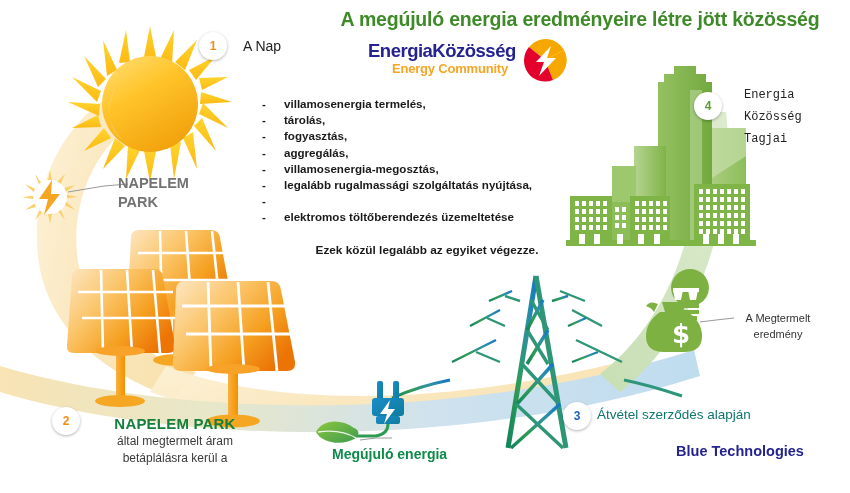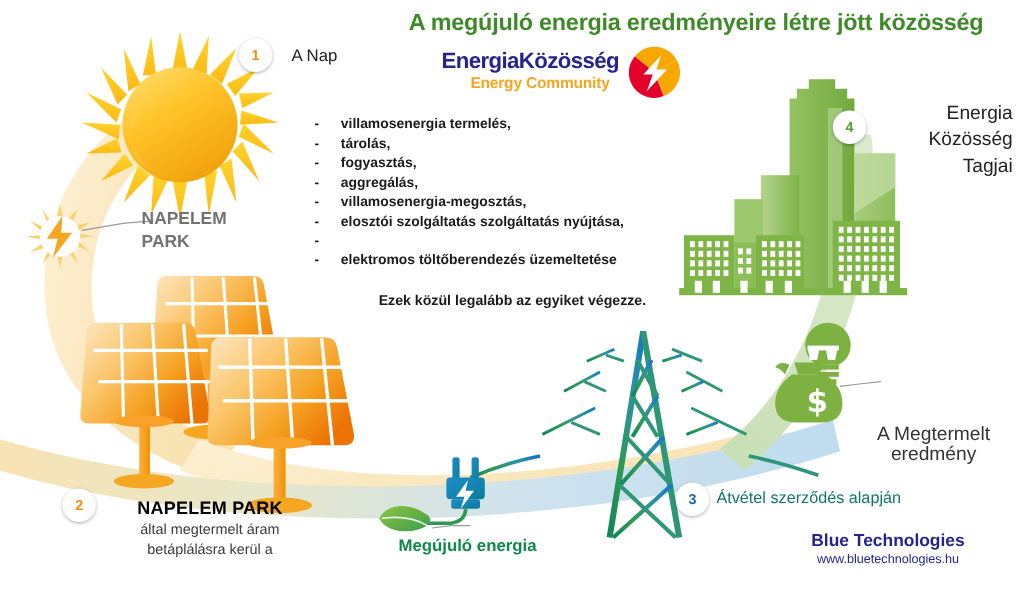--- a/index.html
+++ b/index.html
@@ -37,27 +37,27 @@
   }
   #badge1{left:199px;top:32px;}  #badge1 .badge{color:#F28C15;}
   #badge2{left:52px;top:407px;}  #badge2 .badge{color:#F28C15;}
   #badge3{left:563px;top:402px;} #badge3 .badge{color:#1C63B8;}
   #badge4{left:694px;top:92px;}  #badge4 .badge{color:#5E9B35;}
 
   
   #lbl-nap{left:243px;top:38px;font-size:14px;color:#222;white-space:nowrap;}
   #lbl-napelem{left:118px;top:174px;font-size:14.5px;font-weight:bold;color:#737373;line-height:19px;text-align:left;}
   #lbl-megujulo{left:332px;top:446px;font-size:14px;font-weight:bold;color:#0E8A4A;white-space:nowrap;}
-  #lbl-eredmeny{left:722px;top:310px;font-size:16px;color:#333;line-height:16px;text-align:center;width:112px;margin-top:45px;}
-  #lbl-tagjai{left:744px;top:84px;font-size:16px;color:#222;line-height:22px;text-align:right;width:100px;}
+  #lbl-eredmeny{left:722px;top:310px;font-size:11px;color:#333;line-height:16px;text-align:center;width:112px;}
+  #lbl-tagjai{left:744px;top:84px;font-size:12px;color:#222;line-height:22px;width:100px;font-family:Liberation Mono, monospace;}
   #lbl-atvetel{left:597px;top:407px;font-size:13.5px;color:#0f766e;white-space:nowrap;}
 
   
   #park2{left:60px;top:415px;width:230px;text-align:center;}
-  #park2 .t{font-size:15px;font-weight:bold;color:#000000;letter-spacing:.2px;}
+  #park2 .t{font-size:15px;font-weight:bold;color:#15803d;letter-spacing:.2px;}
   #park2 .s{font-size:12px;color:#3a3a3a;line-height:16px;margin-top:1px;}
 
   
   #brand{left:640px;top:443px;width:200px;text-align:center;}
   #brand .b1{font-size:14.5px;font-weight:bold;color:#24238F;}
   #brand .b2{font-size:10.5px;color:#24238F;margin-top:1px;}
 </style>
 </head>
 <body>
 
@@ -516,21 +516,21 @@
     <div class="row">
         <span class="dash">-</span>
         <span>aggregálás,</span>
       </div>
     <div class="row">
         <span class="dash">-</span>
         <span>villamosenergia-megosztás,</span>
       </div>
     <div class="row">
         <span class="dash">-</span>
-        <span>elosztói szolgáltatás szolgáltatás nyújtása,</span>
+        <span>legalább rugalmassági szolgáltatás nyújtása,</span>
       </div>
     <div class="row">
         <span class="dash">-</span>
       </div>
     <div class="row">
         <span class="dash">-</span>
         <span>elektromos töltőberendezés üzemeltetése</span>
       </div>
   </div>
   <div class="abs" id="closing">Ezek közül legalább az egyiket végezze.</div>
@@ -571,16 +571,15 @@
   <div class="abs" id="lbl-atvetel">Átvétel szerződés alapján</div>
 
   <div class="abs" id="park2">
     <div class="t">NAPELEM PARK</div>
     <div class="s">által megtermelt áram</div>
     <div class="s">betáplálásra kerül a</div>
   </div>
 
   <div class="abs" id="brand">
     <div class="b1">Blue Technologies</div>
-    <div class="b2">www.bluetechnologies.hu</div>
   </div>
 
 </div>
 
 </body></html>

